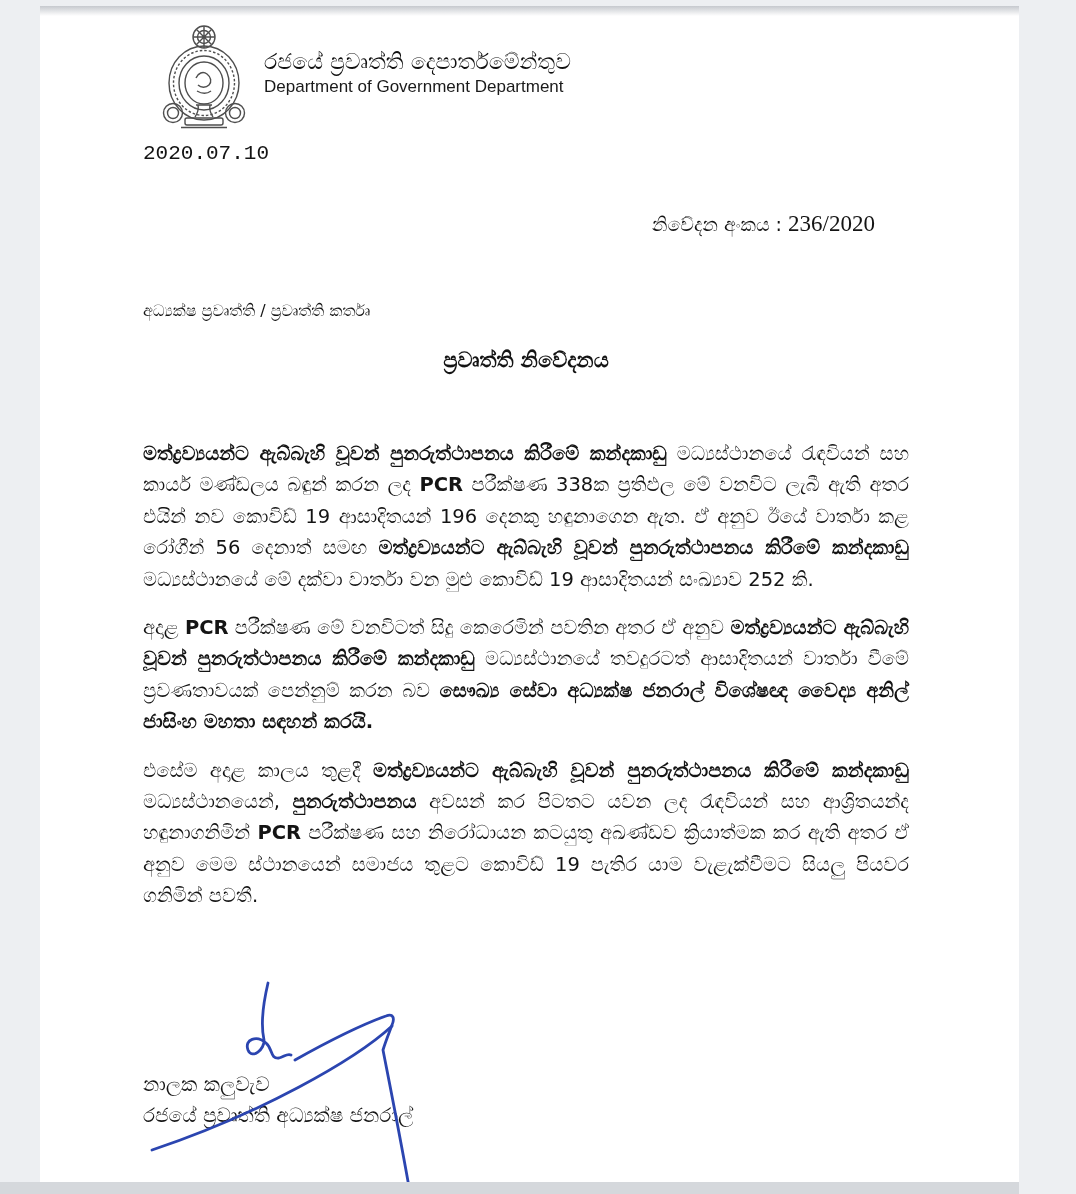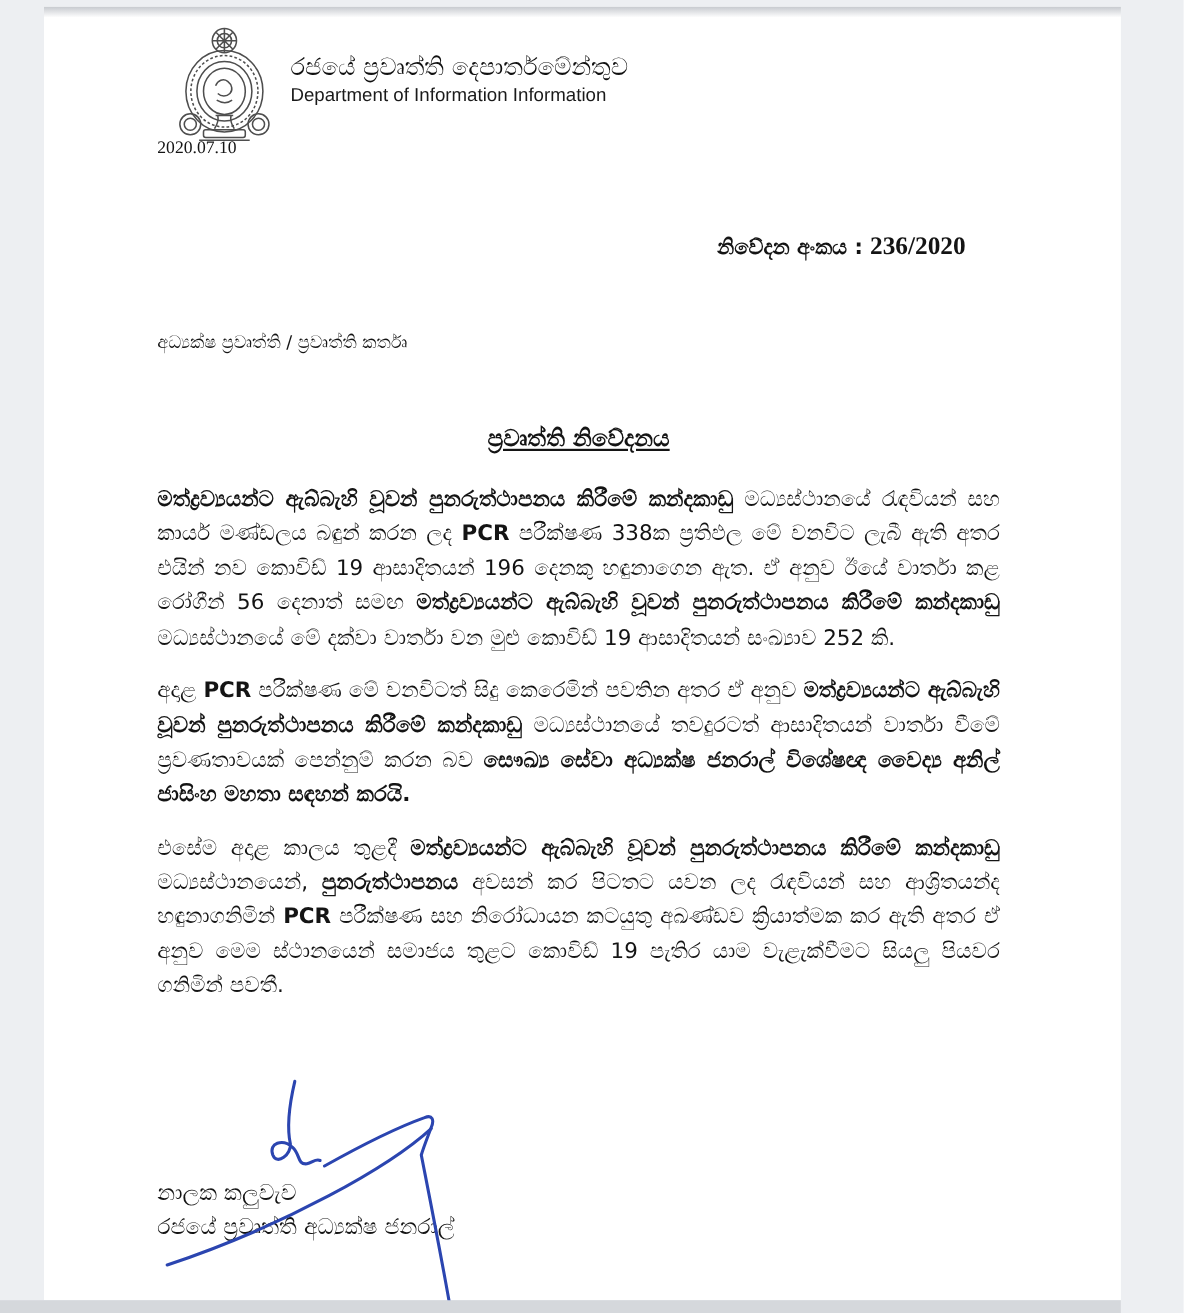--- a/index.html
+++ b/index.html
@@ -28,32 +28,32 @@
   }
   
   .letterhead { position:absolute; left:118px; top:18px; display:flex; }
   .emblem { width:92px; height:106px; flex:0 0 auto; }
   .org { margin-left:14px; padding-top:24px; }
   .org-si { font-size:22px; line-height:28px; color:#101010; }
   .org-ta { font-size:20px; line-height:26px; color:#101010; }
   .org-en { font-family:"Liberation Sans", sans-serif; font-size:17px; line-height:22px; color:#1a1a1a; }
   
   .date {
-    position:absolute; left:103px; top:120px;
-    font-family:Liberation Serif, serif; font-size:16px;
+    position:absolute; left:103px; top:136px;
+    font-family:Liberation Mono, monospace; font-size:21px;
   }
   .meta { position:absolute; left:612px; top:202px; }
-  .meta-line { line-height:32px; font-size:19px; white-space:nowrap;font-weight:bold; }
+  .meta-line { line-height:32px; font-size:19px; white-space:nowrap; }
   .ml-value { font-family:"Liberation Serif", serif; font-size:23px; }
   
   .addressee { position:absolute; left:103px; top:295px; font-size:16px; }
   .doc-title {
-    position:absolute; left:103px; top:380px; width:766px;
+    position:absolute; left:103px; top:342px; width:766px;
     text-align:center; font-weight:bold; font-size:21px;
-    text-decoration:underline; text-underline-offset:3px;
+    text-underline-offset:3px;
   }
   
   .body-text { position:absolute; left:103px; top:432px; width:766px; }
   .para {
     margin:0 0 17px 0;
     font-size:19.5px; line-height:31.4px;
     text-align:justify;
   }
   .para .b { font-weight:bold; }
   
@@ -83,21 +83,21 @@
           <circle cx="15" cy="89" r="5.5"></circle>
           <circle cx="77" cy="89" r="9.5"></circle>
           <circle cx="77" cy="89" r="5.5"></circle>
           <path d="M38 81h16M40 81c1 5-1 9-3 12M52 81c-1 5 1 9 3 12"></path>
           <rect x="27" y="94" width="38" height="7" rx="2"></rect>
           <path d="M23 103.5h46"></path>
         </g>
       </svg>
       <div class="org">
         <div class="org-si">රජයේ ප්‍රවෘත්ති දෙපාර්තමේන්තුව</div>
-        <div class="org-en">Department of Information Information</div>
+        <div class="org-en">Department of Government Department</div>
       </div>
     </header>
 
     <div class="date">2020.07.10</div>
 
     <div class="meta">
       <div class="meta-line">
         <span class="ml-label">නිවේදන අංකය :</span>
         <span class="ml-value">236/2020</span>
       </div>

